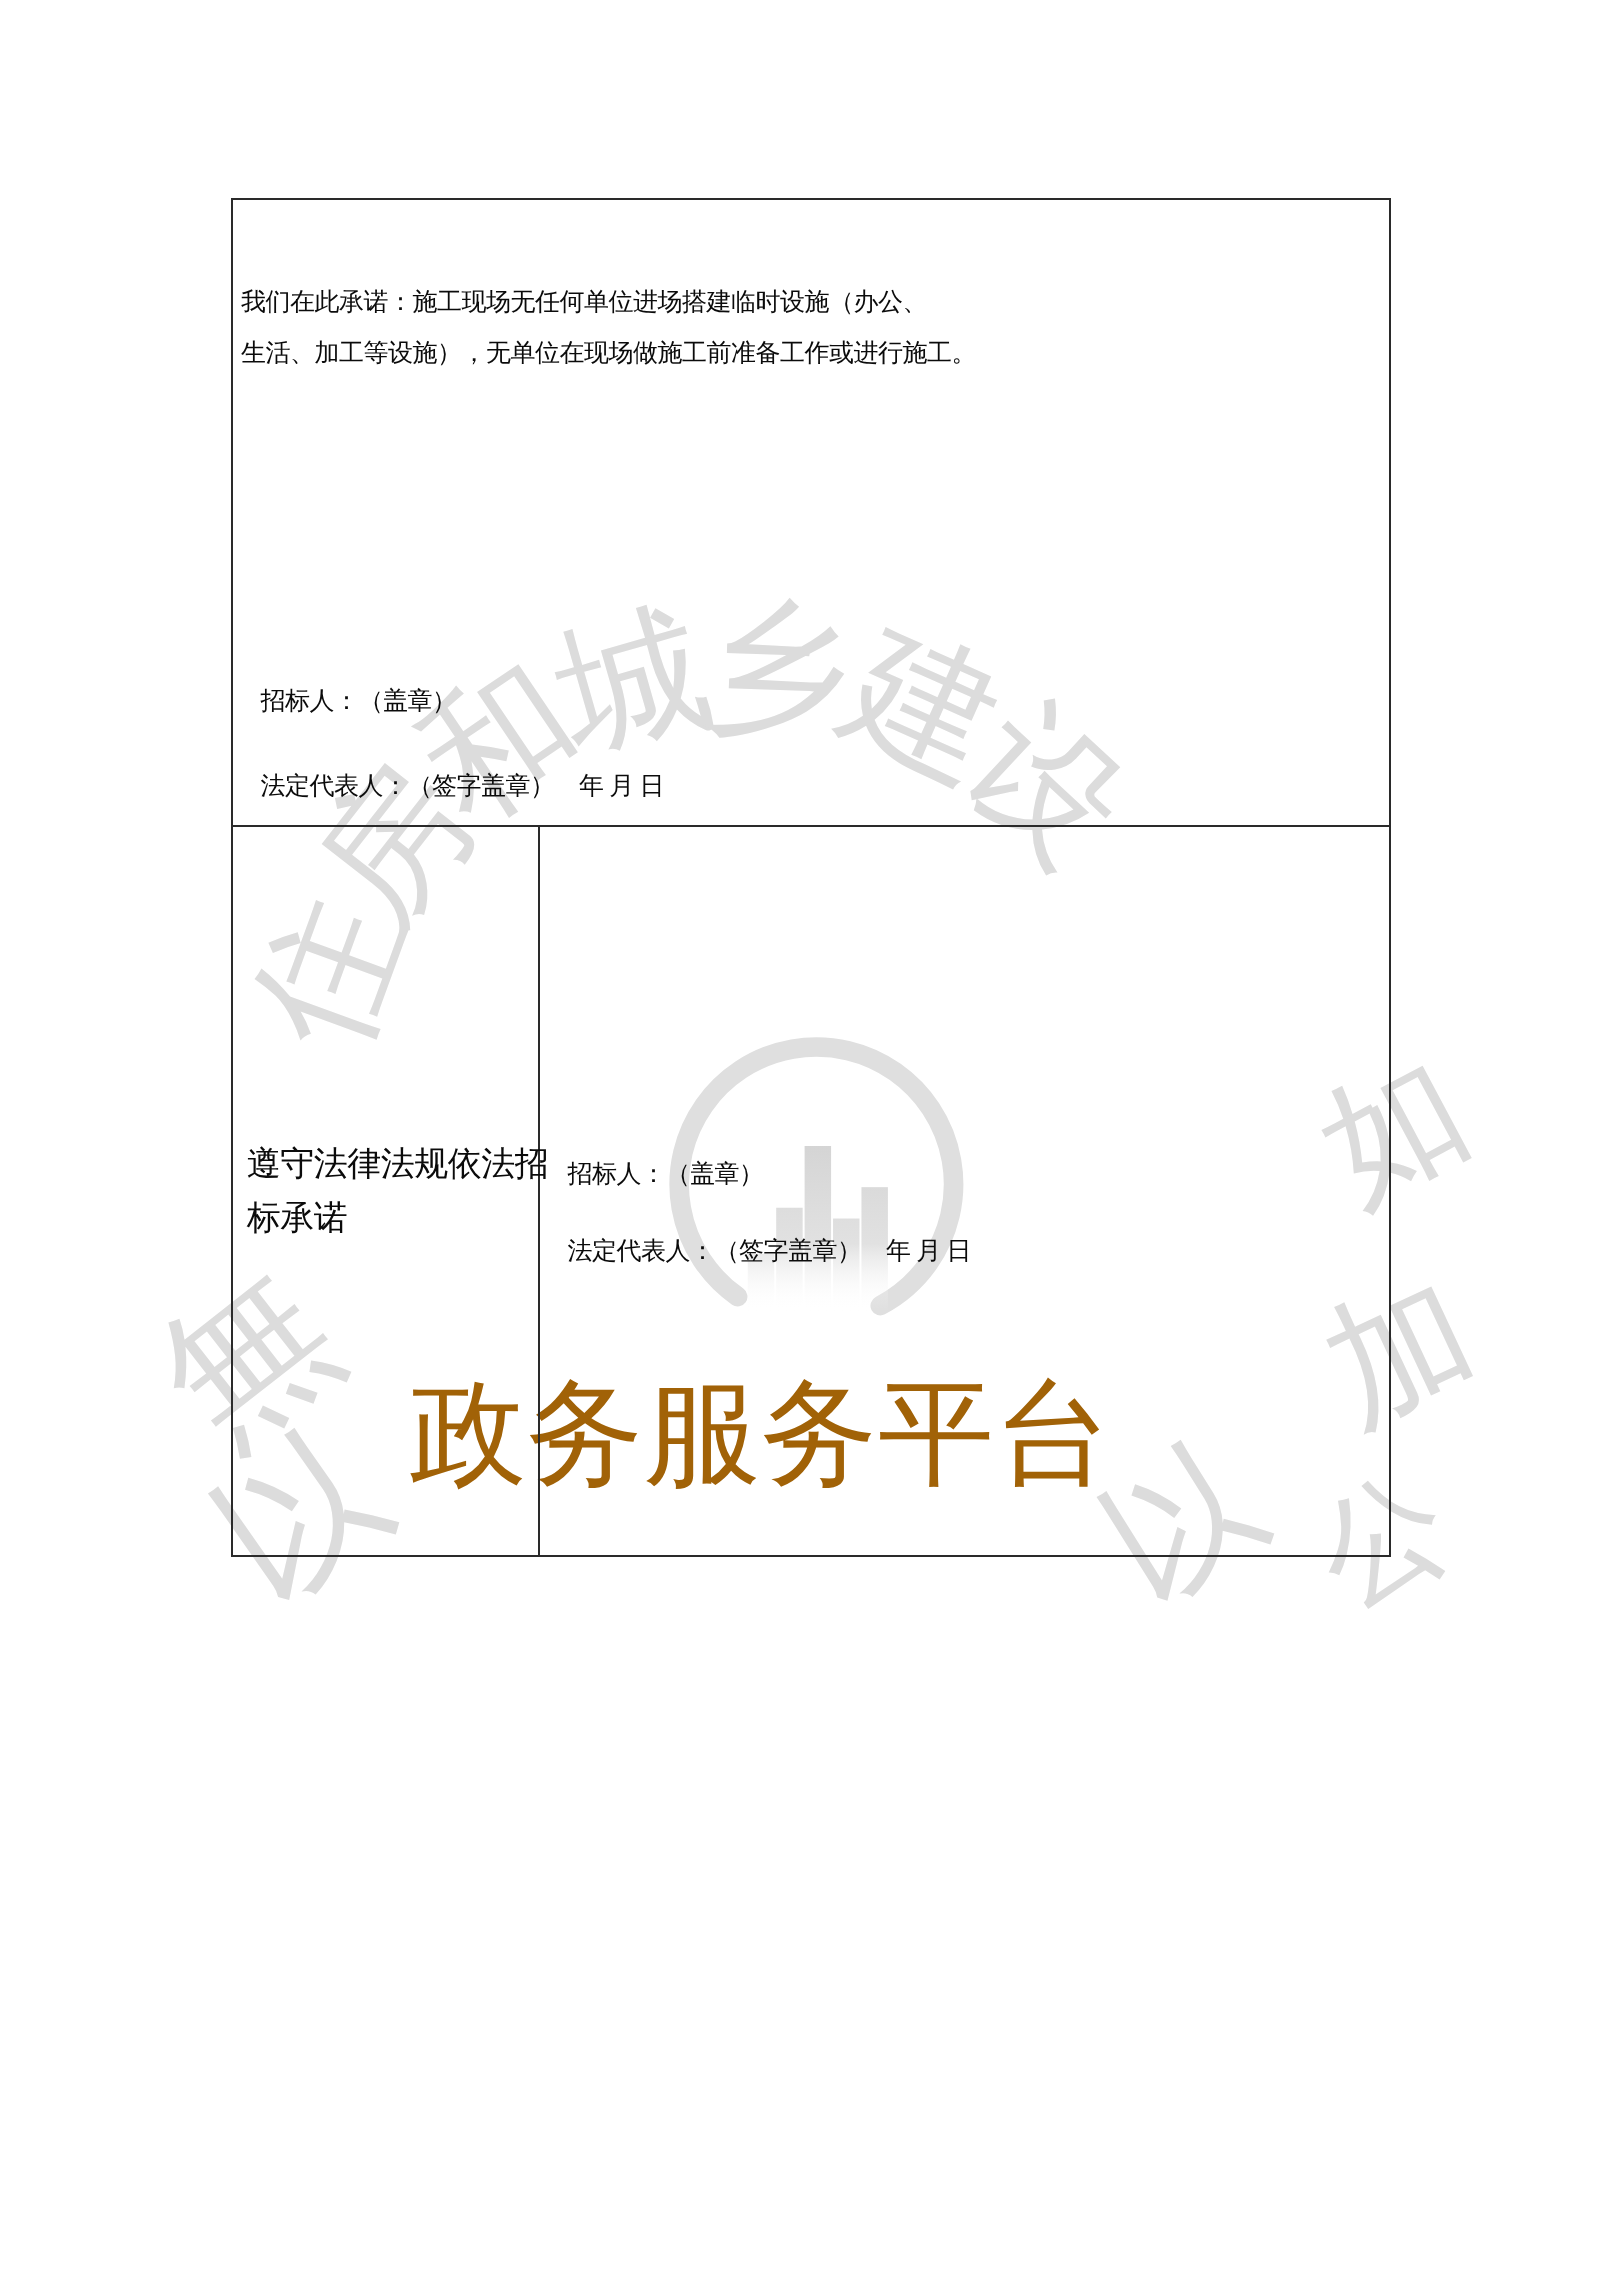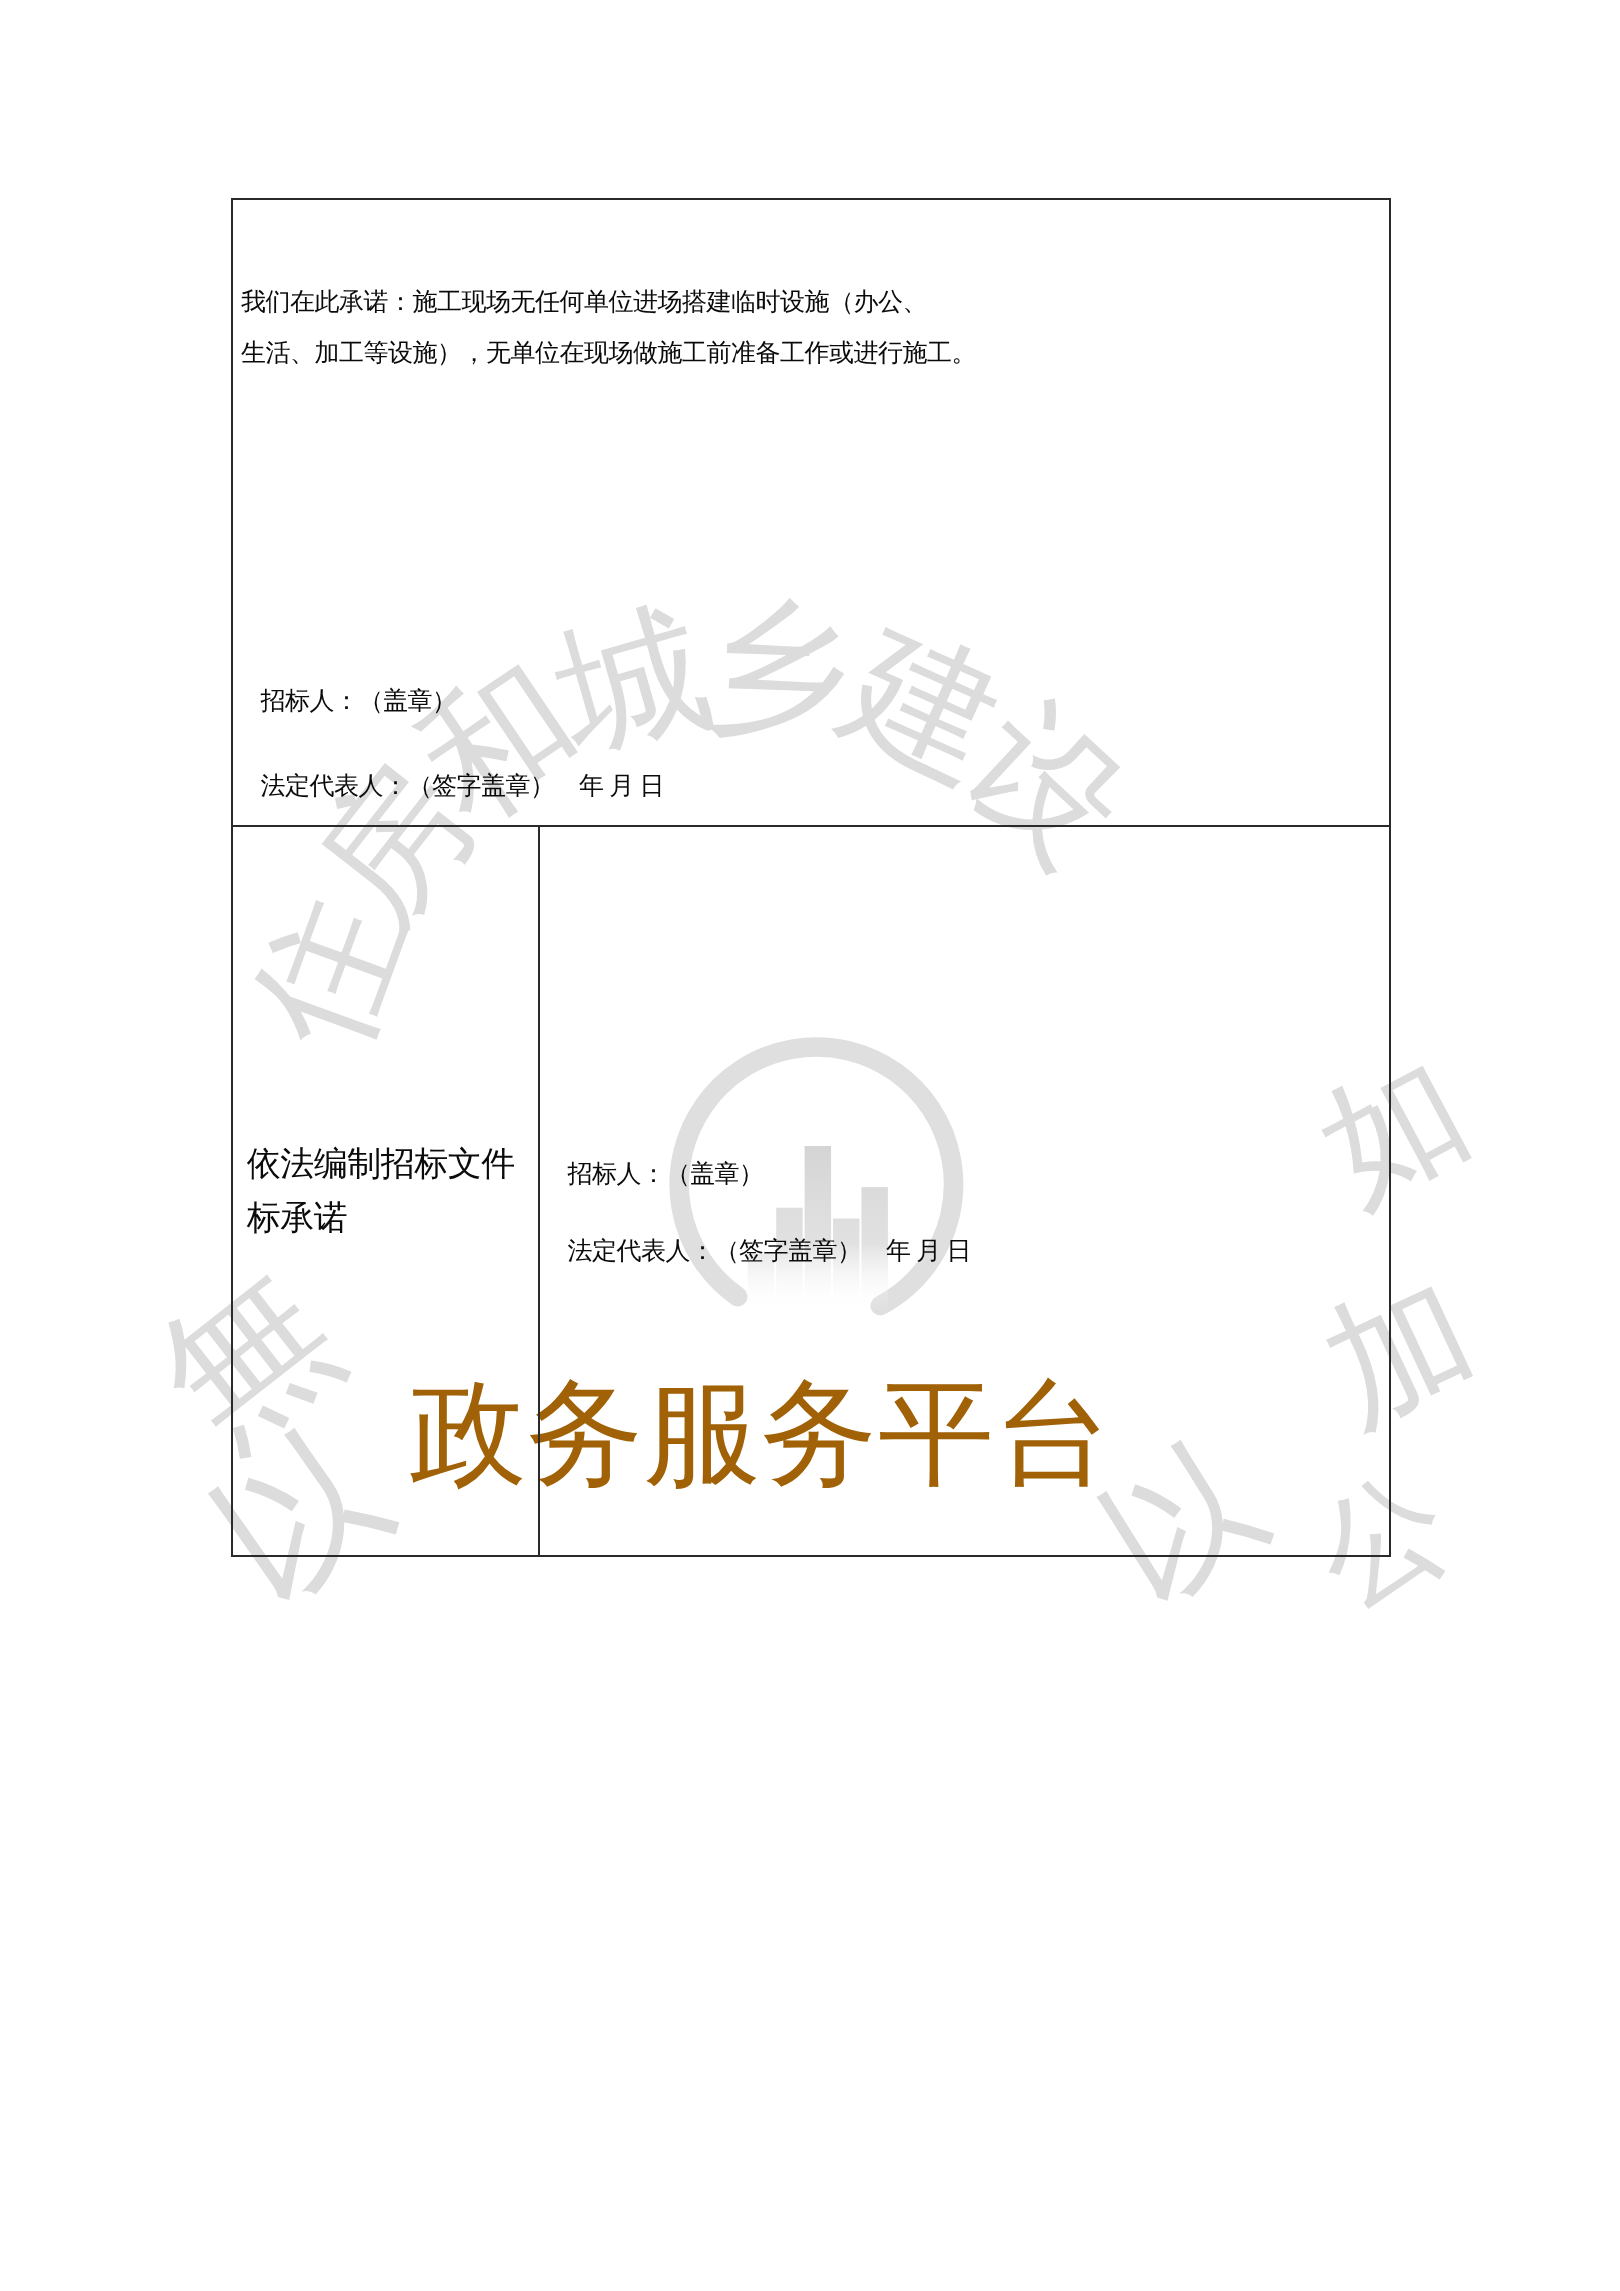--- a/index.html
+++ b/index.html
@@ -112,21 +112,21 @@
       <div class="content-cell">
         <p class="commitment">我们在此承诺：施工现场无任何单位进场搭建临时设施（办公、
 生活、加工等设施），无单位在现场做施工前准备工作或进行施工。</p>
         <p class="sig-line sig-seal">招标人：（盖章）</p>
         <p class="sig-line sig-legal">法定代表人：（签字盖章）　年 月 日</p>
       </div>
     </div>
 
     <div class="t-row second">
       <div class="label-cell">
-        <p class="label-text">依法编制招标文件
+        <p class="label-text">遵守法律法规依法招
 标承诺</p>
       </div>
       <div class="content-cell">
         <p class="sig-line sig-seal">招标人：（盖章）</p>
         <p class="sig-line sig-legal">法定代表人：（签字盖章）　年 月 日</p>
       </div>
     </div>
 
   </div>
 </div>

